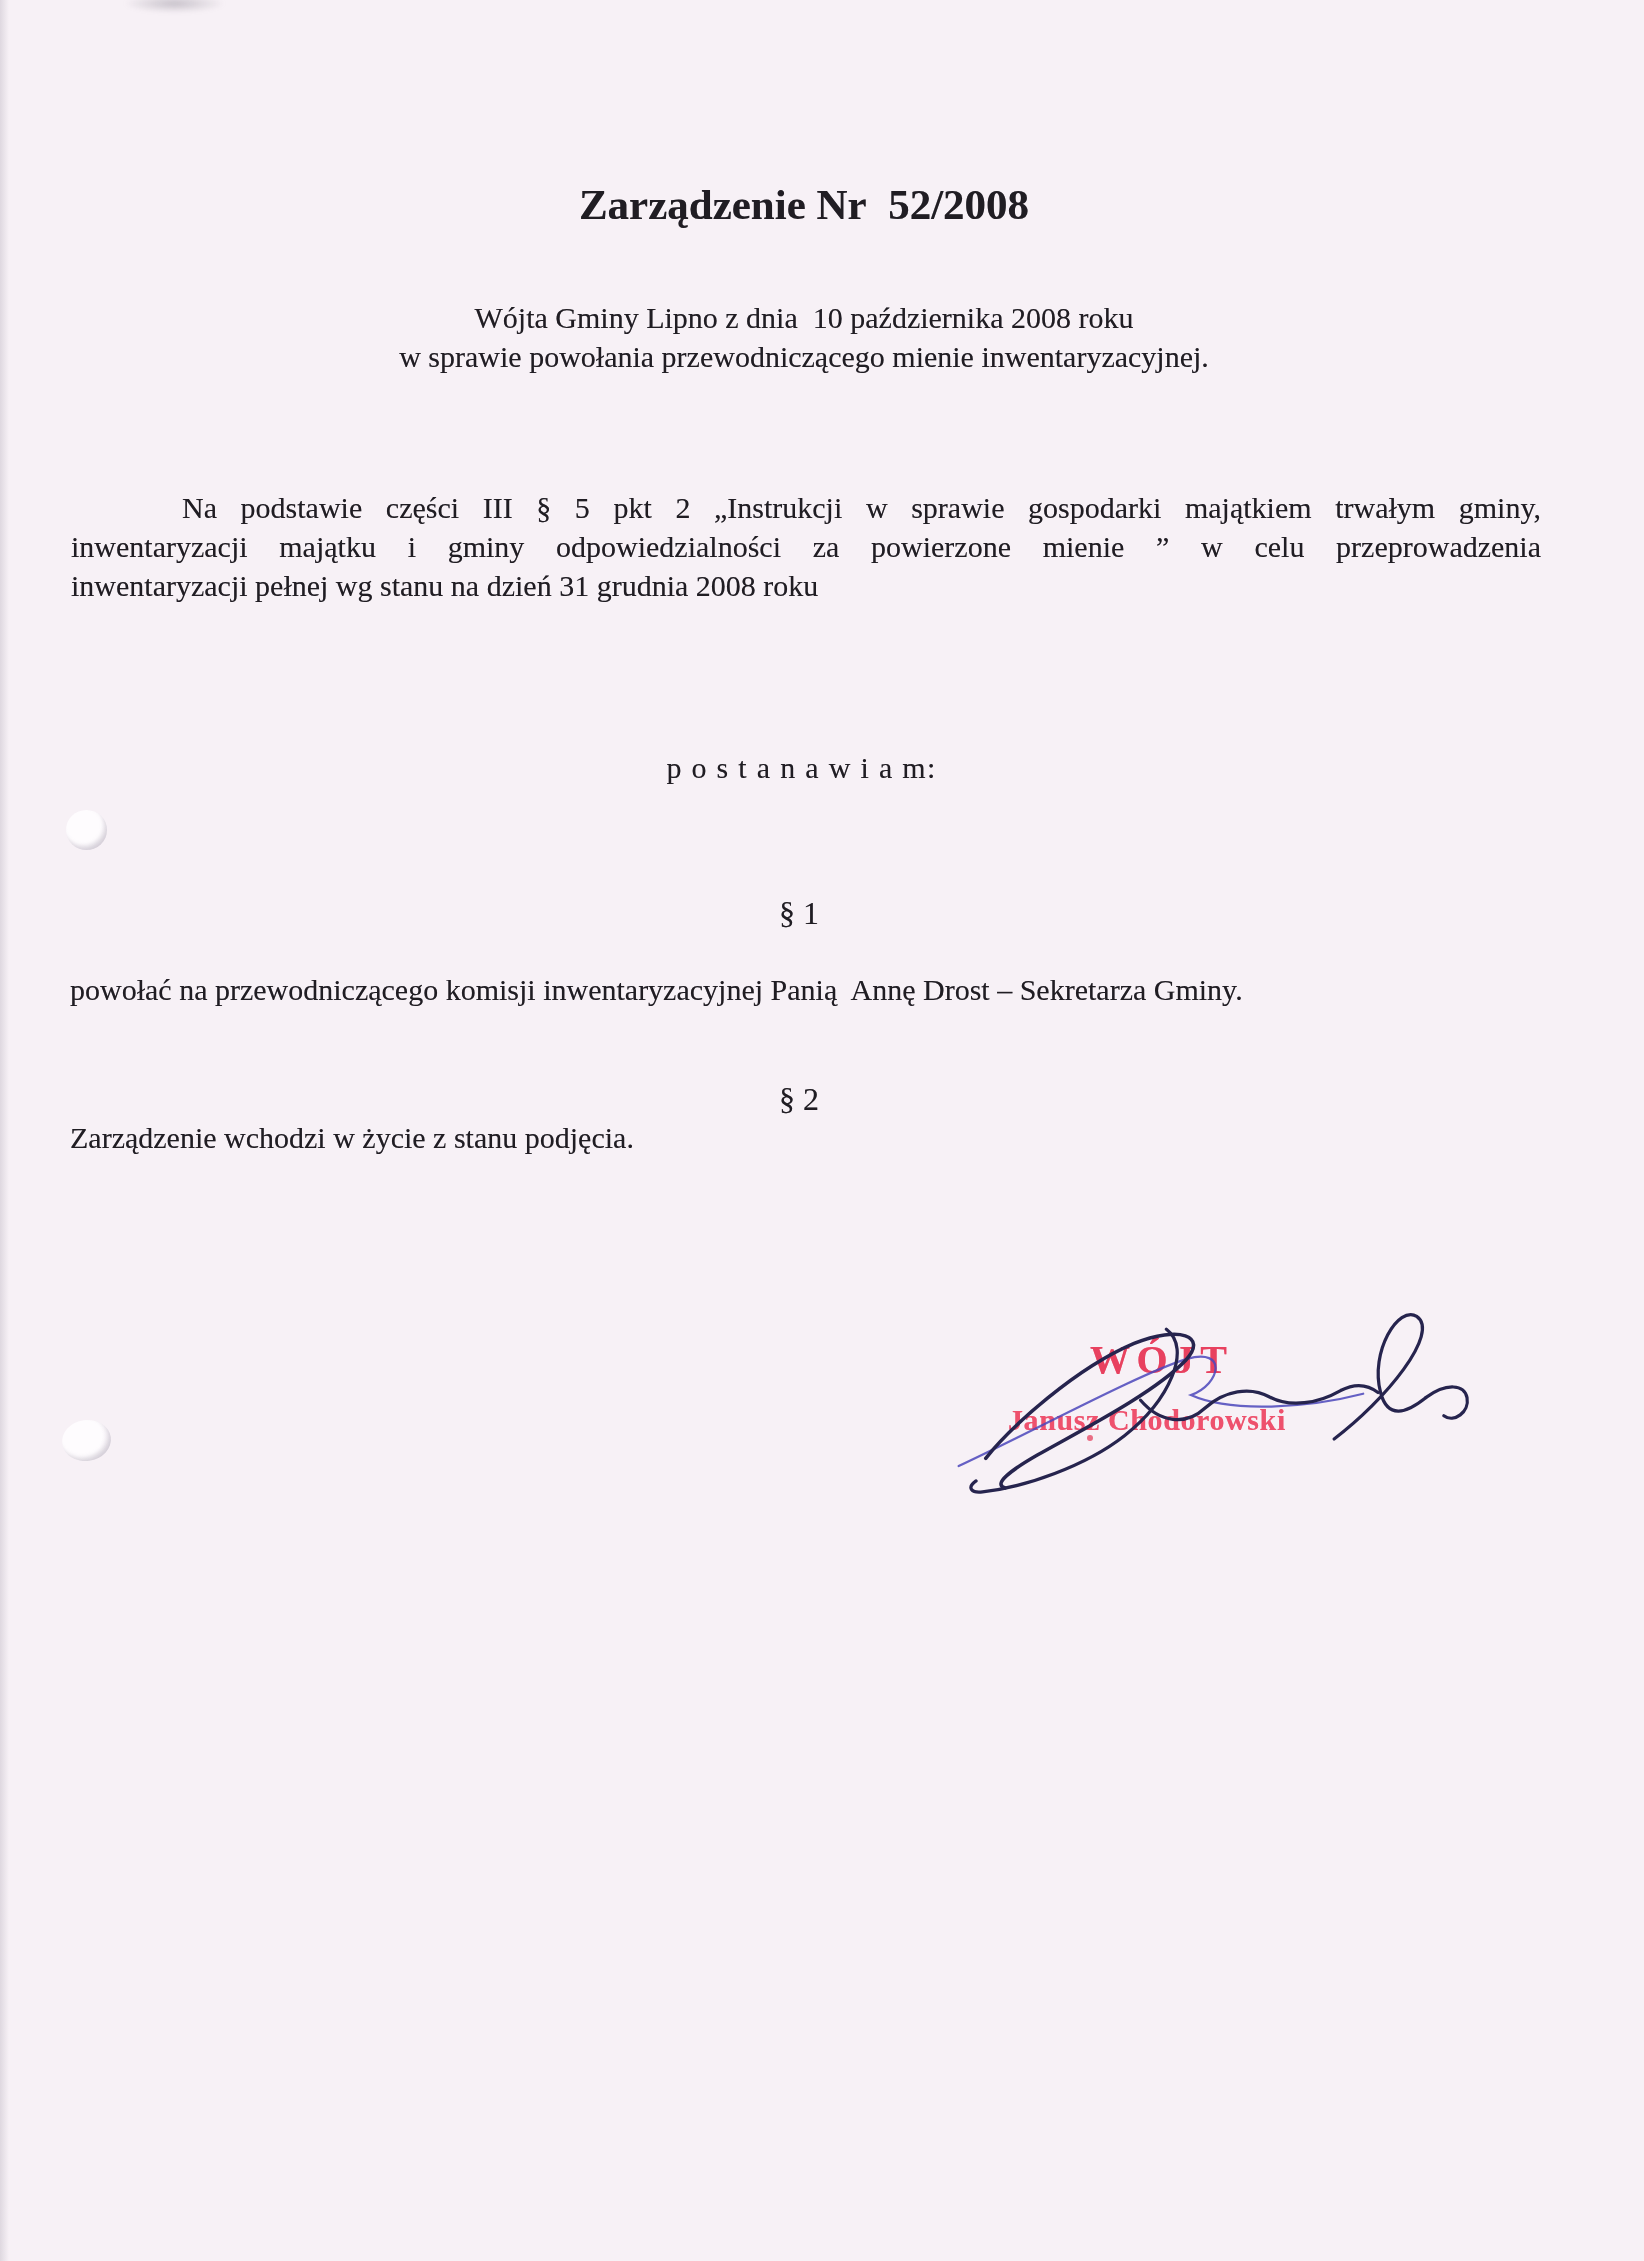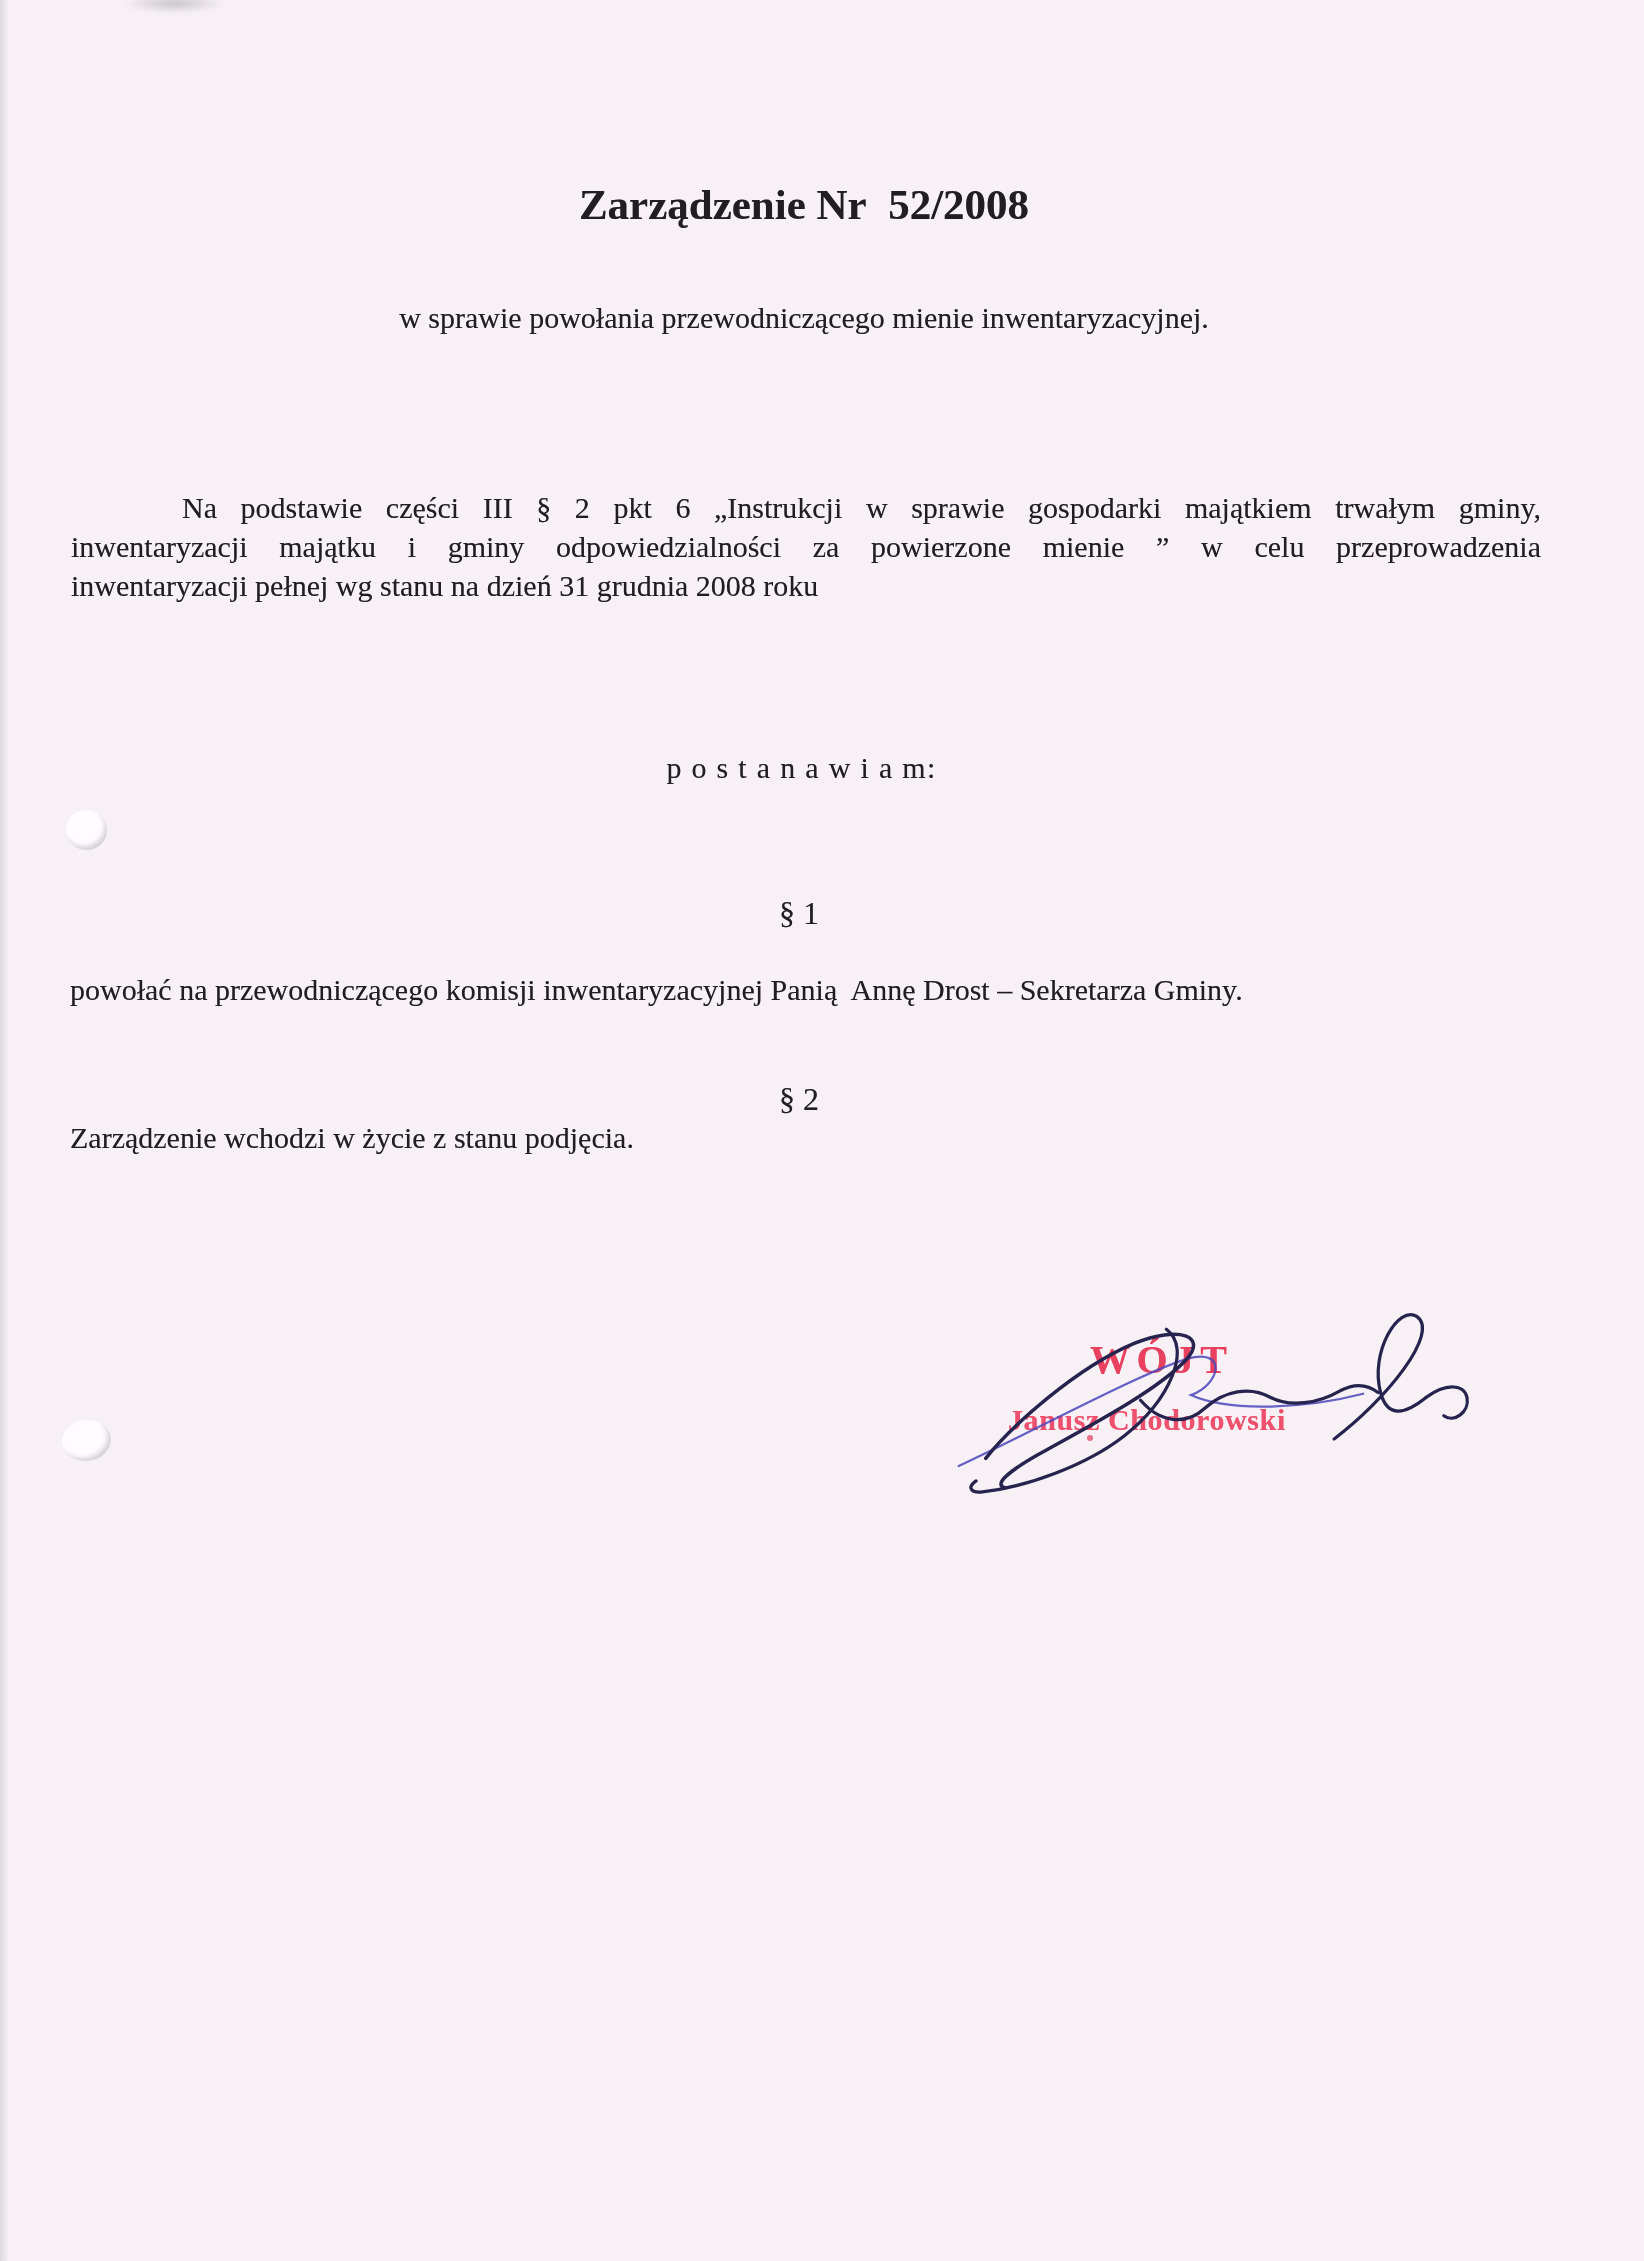--- a/index.html
+++ b/index.html
@@ -75,25 +75,26 @@
 <body>
 
 <div class="abs left-edge-shadow"></div>
 <div class="abs top-smudge"></div>
 <div class="abs crescent crescent-1"></div>
 <div class="abs crescent crescent-2"></div>
 
 <div class="abs doc-title scan-text">Zarządzenie Nr&nbsp; 52/2008</div>
 
 <div class="abs doc-subtitle scan-text">
+  <div>Wójta Gminy Lipno z dnia&nbsp; 10 października 2008 roku</div>
   <div>w sprawie powołania przewodniczącego mienie inwentaryzacyjnej.</div>
 </div>
 
 <div class="abs preamble scan-text">
-  <div class="justify-line indent">Na podstawie części III § 2 pkt 6 „Instrukcji w sprawie gospodarki majątkiem trwałym gminy,</div>
+  <div class="justify-line indent">Na podstawie części III § 5 pkt 2 „Instrukcji w sprawie gospodarki majątkiem trwałym gminy,</div>
   <div class="justify-line">inwentaryzacji majątku i gminy odpowiedzialności za powierzone mienie ” w celu przeprowadzenia</div>
   <div class="plain-line">inwentaryzacji pełnej wg stanu na dzień 31 grudnia 2008 roku</div>
 </div>
 
 <div class="abs resolution scan-text">p o s t a n a w i a m:</div>
 
 <div class="abs sec-head scan-text" style="left:779px;top:895px;">§ 1</div>
 <div class="abs sec-text scan-text" style="left:70px;top:971px;">powołać na przewodniczącego komisji inwentaryzacyjnej Panią&nbsp; Annę Drost – Sekretarza Gminy.</div>
 
 <div class="abs sec-head scan-text" style="left:779px;top:1081px;">§ 2</div>

